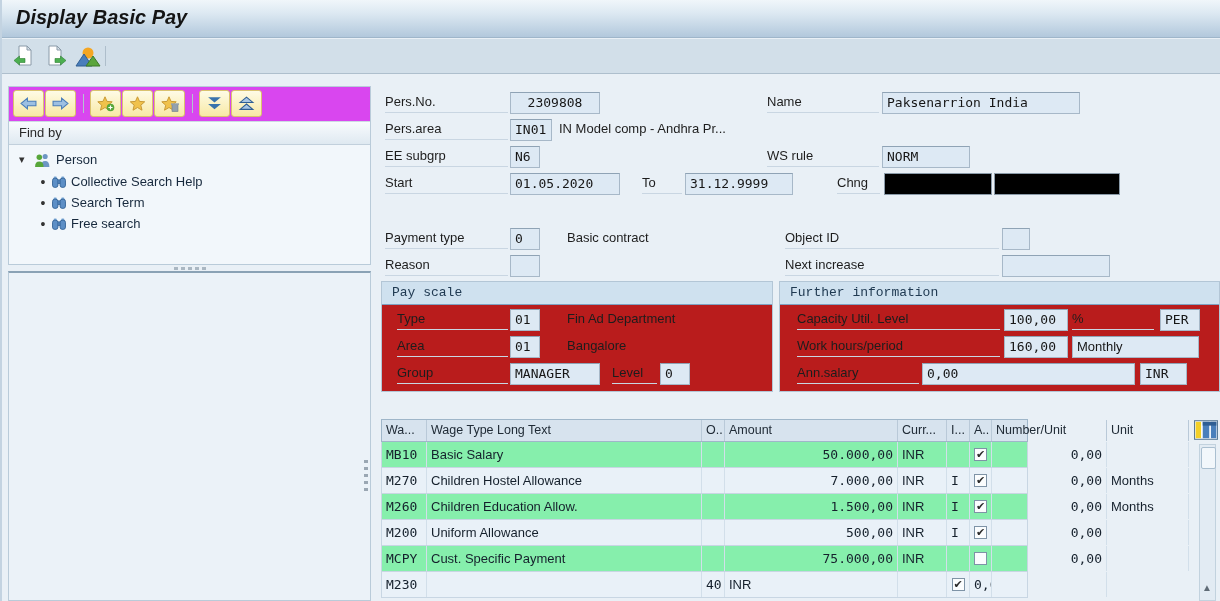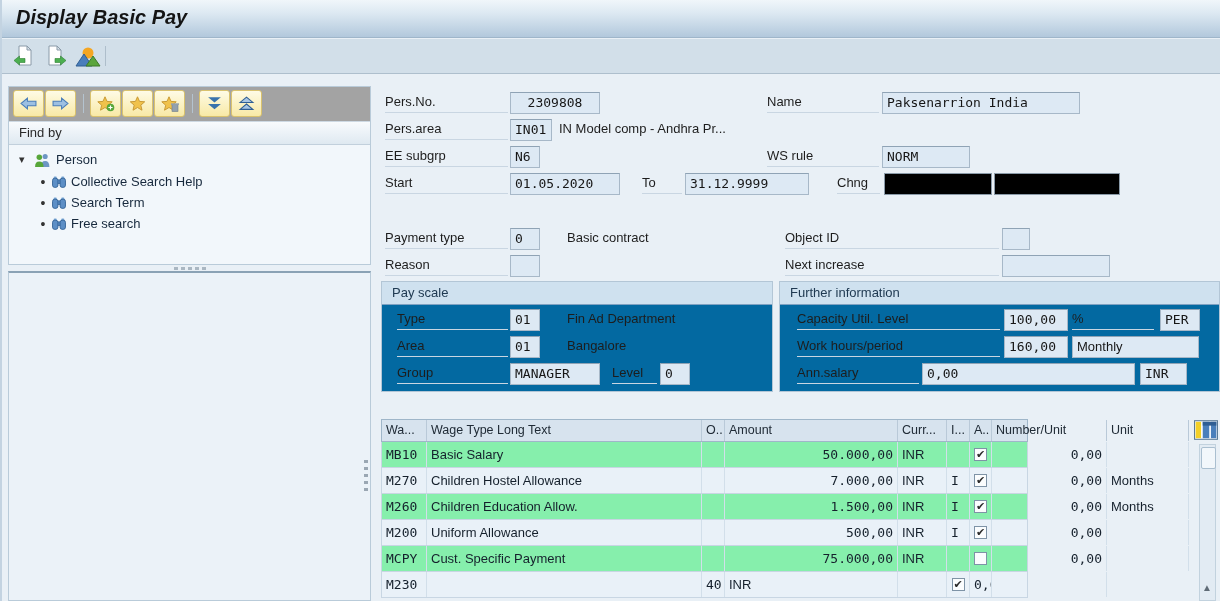--- a/index.html
+++ b/index.html
@@ -16,21 +16,21 @@
   .apptb{position:absolute;left:0;top:39px;width:100%;height:35px;background:#d2dfe9;
     border-bottom:1px solid #aebfcd;box-sizing:border-box;}
   .apptb .tbtn{position:absolute;top:4px;width:28px;height:26px;border:none;background:transparent;
     padding:0;cursor:pointer;display:flex;align-items:center;justify-content:center;}
   .apptb .vsep{position:absolute;top:7px;width:1px;height:20px;background:#aebecb;}
   .pay-btn{position:absolute;left:110px;top:4px;height:26px;border:none;background:transparent;
     display:flex;align-items:center;gap:6px;padding:0;cursor:pointer;}
   .pay-btn span{font-size:13px;color:#1b1b1b;}
   
   .lpanel-top{position:absolute;left:6px;top:86px;width:363px;height:179px;
-    background:#a3a3a3;border:1px solid #b9cbd9;box-sizing:border-box;}
+    background:#d946ef;border:1px solid #b9cbd9;box-sizing:border-box;}
   .side-tb{position:absolute;left:0;top:0;width:100%;height:34px;}
   .ybtn{position:absolute;top:3px;width:31px;height:27px;box-sizing:border-box;
     background:linear-gradient(#fefbe6,#f8e9a6);border:1px solid #d9c26e;border-radius:3px;
     display:flex;align-items:center;justify-content:center;padding:0;cursor:pointer;}
   .side-tb .vsep{position:absolute;top:7px;width:1px;height:19px;background:#b4c3cf;}
   .findby{position:absolute;left:0;top:34px;width:100%;height:24px;box-sizing:border-box;
     background:linear-gradient(#f8fbfd,#dfe9f1);border-top:1px solid #cdd9e3;
     border-bottom:1px solid #c2d0dc;font-size:13px;color:#2a2a2a;line-height:22px;padding-left:10px;}
   .treearea{position:absolute;left:0;top:58px;width:100%;height:119px;background:#f2f7fb;}
   .trow{position:absolute;height:21px;display:flex;align-items:center;gap:5px;cursor:pointer;
@@ -49,21 +49,21 @@
     border-bottom:1px solid #c9d6e2;white-space:nowrap;box-sizing:border-box;}
   .txt{position:absolute;height:21px;line-height:20px;font-size:13px;color:#1d1d1d;white-space:nowrap;}
   .fld{position:absolute;height:22px;box-sizing:border-box;background:#dde9f4;
     border:1px solid #a7b8c8;border-top-color:#8fa3b5;
     font-family:"DejaVu Sans Mono",monospace;font-size:13px;color:#161616;
     line-height:20px;padding:0 4px;white-space:nowrap;overflow:hidden;}
   .fld.center{text-align:center}.fld.right{text-align:left}
   .fld.sans{font-family:"Liberation Sans",sans-serif;}
   .redact{position:absolute;height:22px;background:#000;border:1px solid #8a9aa8;box-sizing:border-box;}
   
-  .gbox{position:absolute;border:1px solid #b3c6d6;background:#0369a1;box-sizing:border-box;}
+  .gbox{position:absolute;border:1px solid #b3c6d6;background:#b91c1c;box-sizing:border-box;font-family:Liberation Mono, monospace;}
   .gbox .ghead{height:22px;background:#cfe1ef;border-bottom:1px solid #7fa1c1;
     font-size:13px;color:#203a52;line-height:21px;padding-left:10px;}
   
   .wtable{position:absolute;left:379px;top:419px;width:647px;}
   .wt-head,.wt-row{display:grid;grid-template-columns:45px 275px 23px 173px 49px 23px 22px 115px 82px;}
   .wt-head{height:23px;background:#d7e3ee;border:1px solid #9fb6c9;box-sizing:border-box;}
   .wt-head>div{border-right:1px solid #b9c9d8;font-size:12.5px;color:#202b36;line-height:21px;
     padding:0 4px;white-space:nowrap;overflow:hidden;box-sizing:border-box;}
   .wt-row{height:26px;background:#86efac;border-bottom:1px solid #c8d6e3;
     border-left:1px solid #c8d6e3;border-right:1px solid #c8d6e3;box-sizing:border-box;}
@@ -238,21 +238,21 @@
   <span class="txt" style="left:557px;top:119px">IN Model comp - Andhra Pr...</span>
 
   <span class="lbl" style="left:383px;top:146px;width:123px">EE subgrp</span>
   <span class="fld" style="left:508px;top:146px;width:30px">N6</span>
   <span class="lbl" style="left:765px;top:146px;width:112px">WS rule</span>
   <span class="fld" style="left:880px;top:146px;width:88px">NORM</span>
 
   <span class="lbl" style="left:383px;top:173px;width:123px">Start</span>
   <span class="fld" style="left:508px;top:173px;width:110px">01.05.2020</span>
   <span class="lbl" style="left:640px;top:173px;width:40px">To</span>
-  <span class="fld" style="left:683px;top:173px;width:124px">31.12.9999</span>
+  <span class="fld" style="left:683px;top:173px;width:108px">31.12.9999</span>
   <span class="lbl" style="left:835px;top:173px;width:43px">Chng</span>
   <span class="redact" style="left:882px;top:173px;width:108px"></span>
   <span class="redact" style="left:992px;top:173px;width:126px"></span>
 
   <span class="lbl" style="left:383px;top:228px;width:123px">Payment type</span>
   <span class="fld" style="left:508px;top:228px;width:30px">0</span>
   <span class="txt" style="left:565px;top:228px">Basic contract</span>
   <span class="lbl" style="left:783px;top:228px;width:214px">Object ID</span>
   <span class="fld" style="left:1000px;top:228px;width:28px"></span>
 

